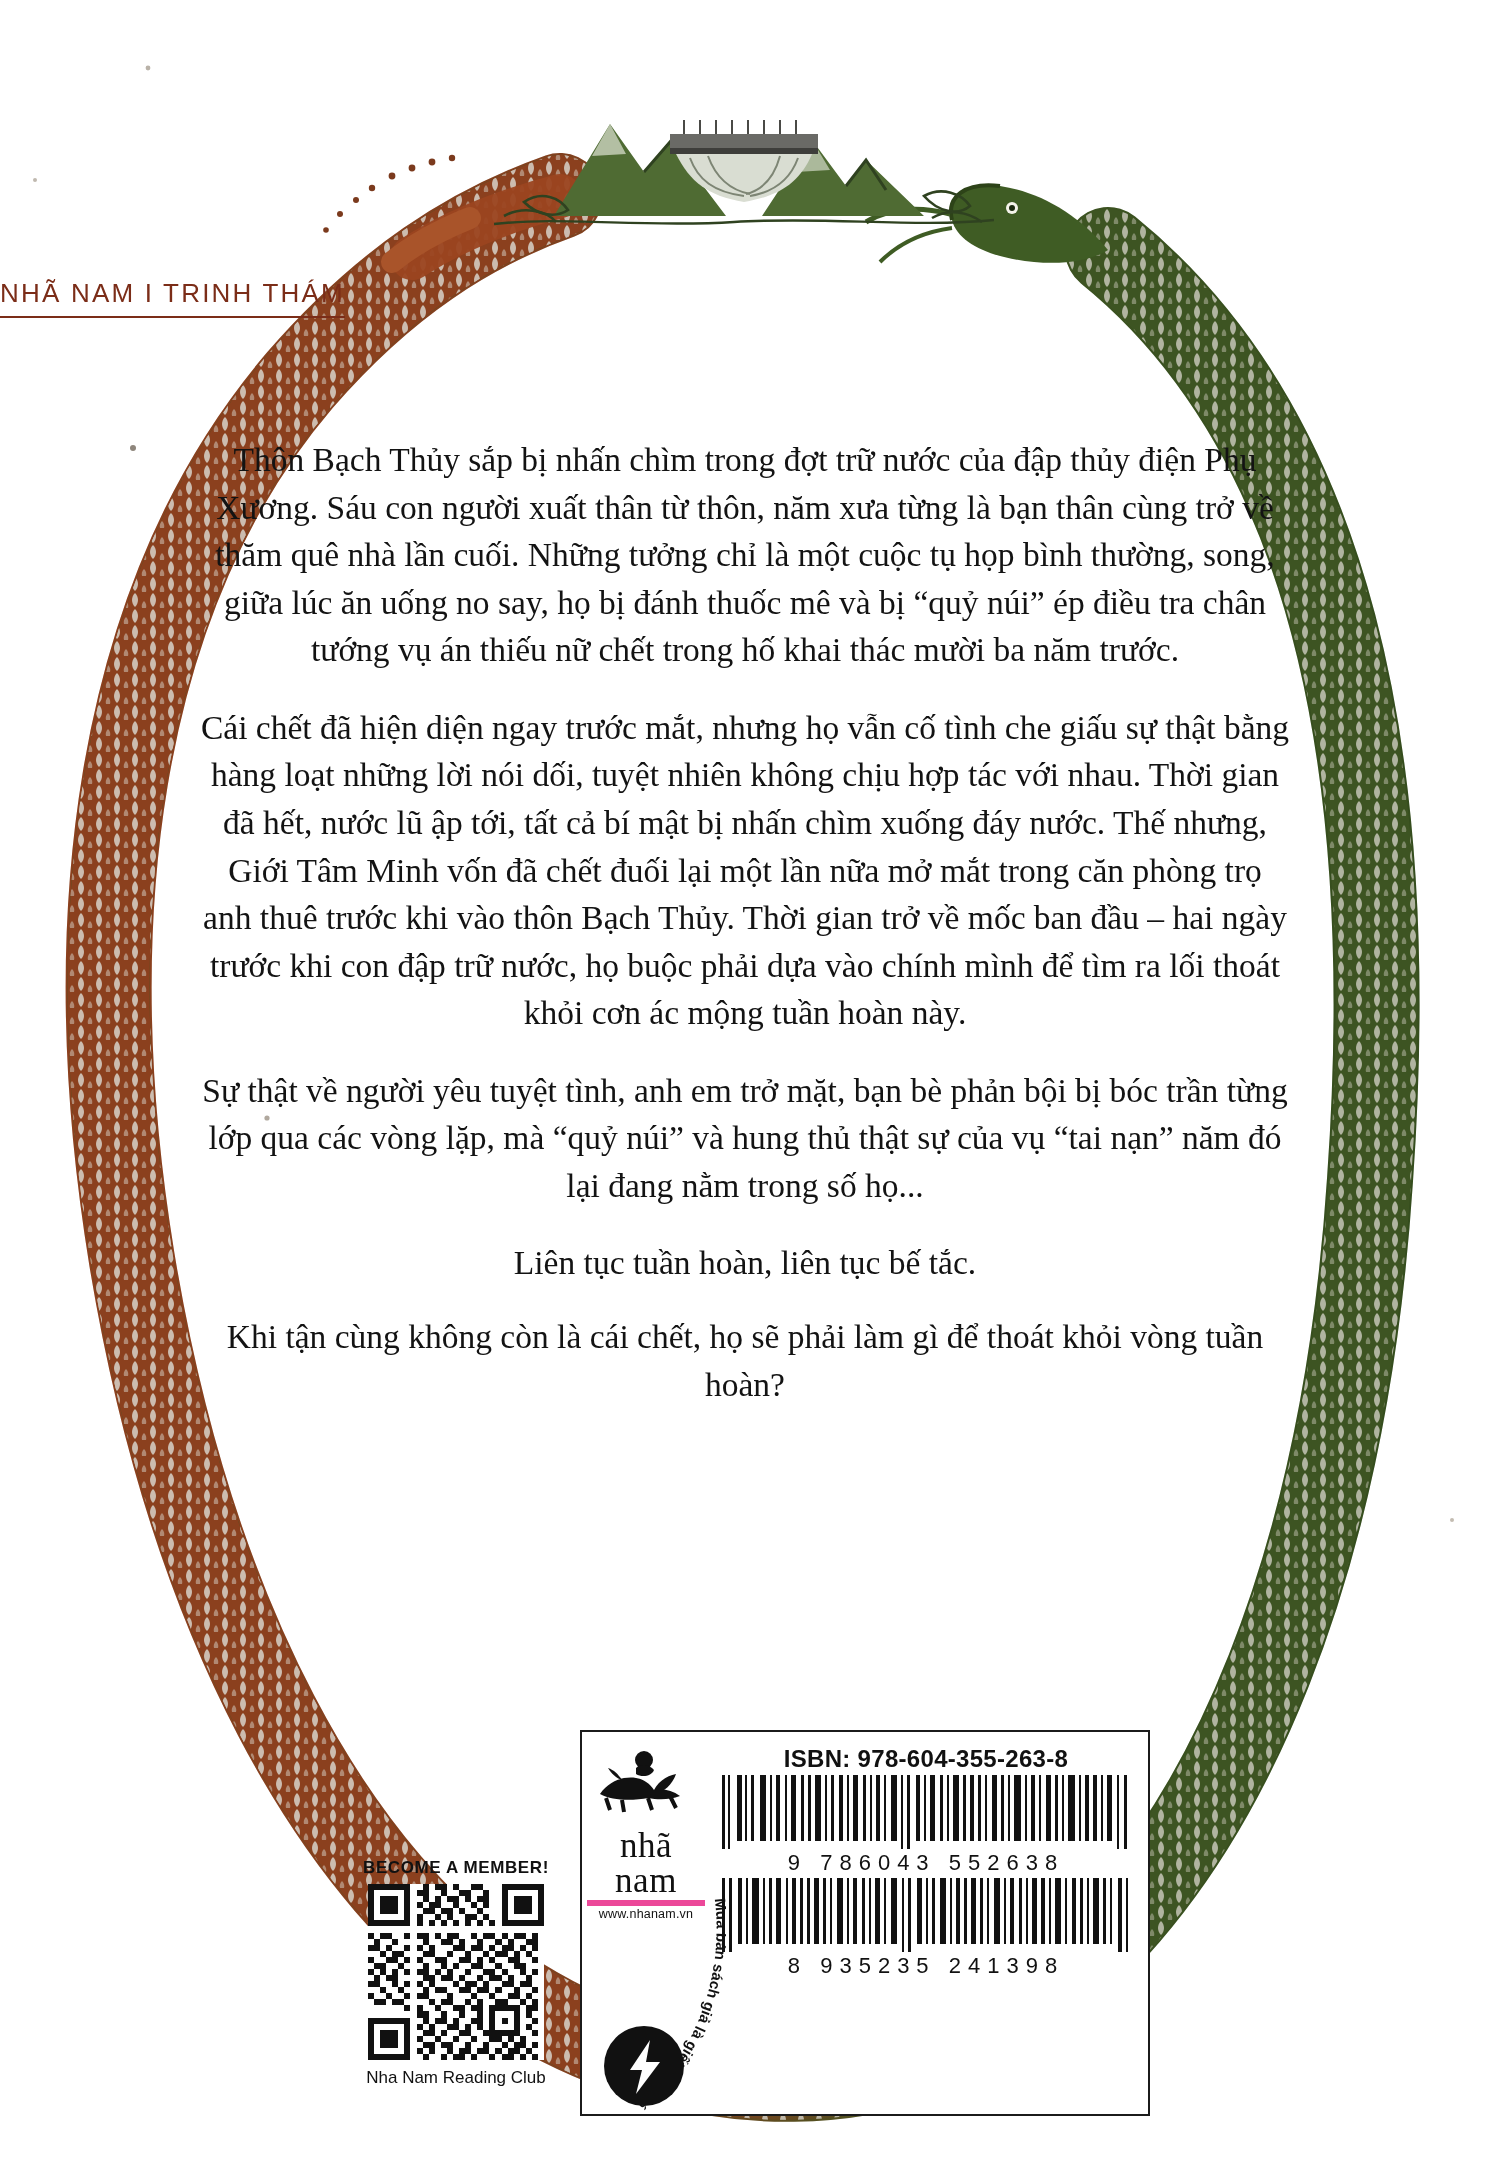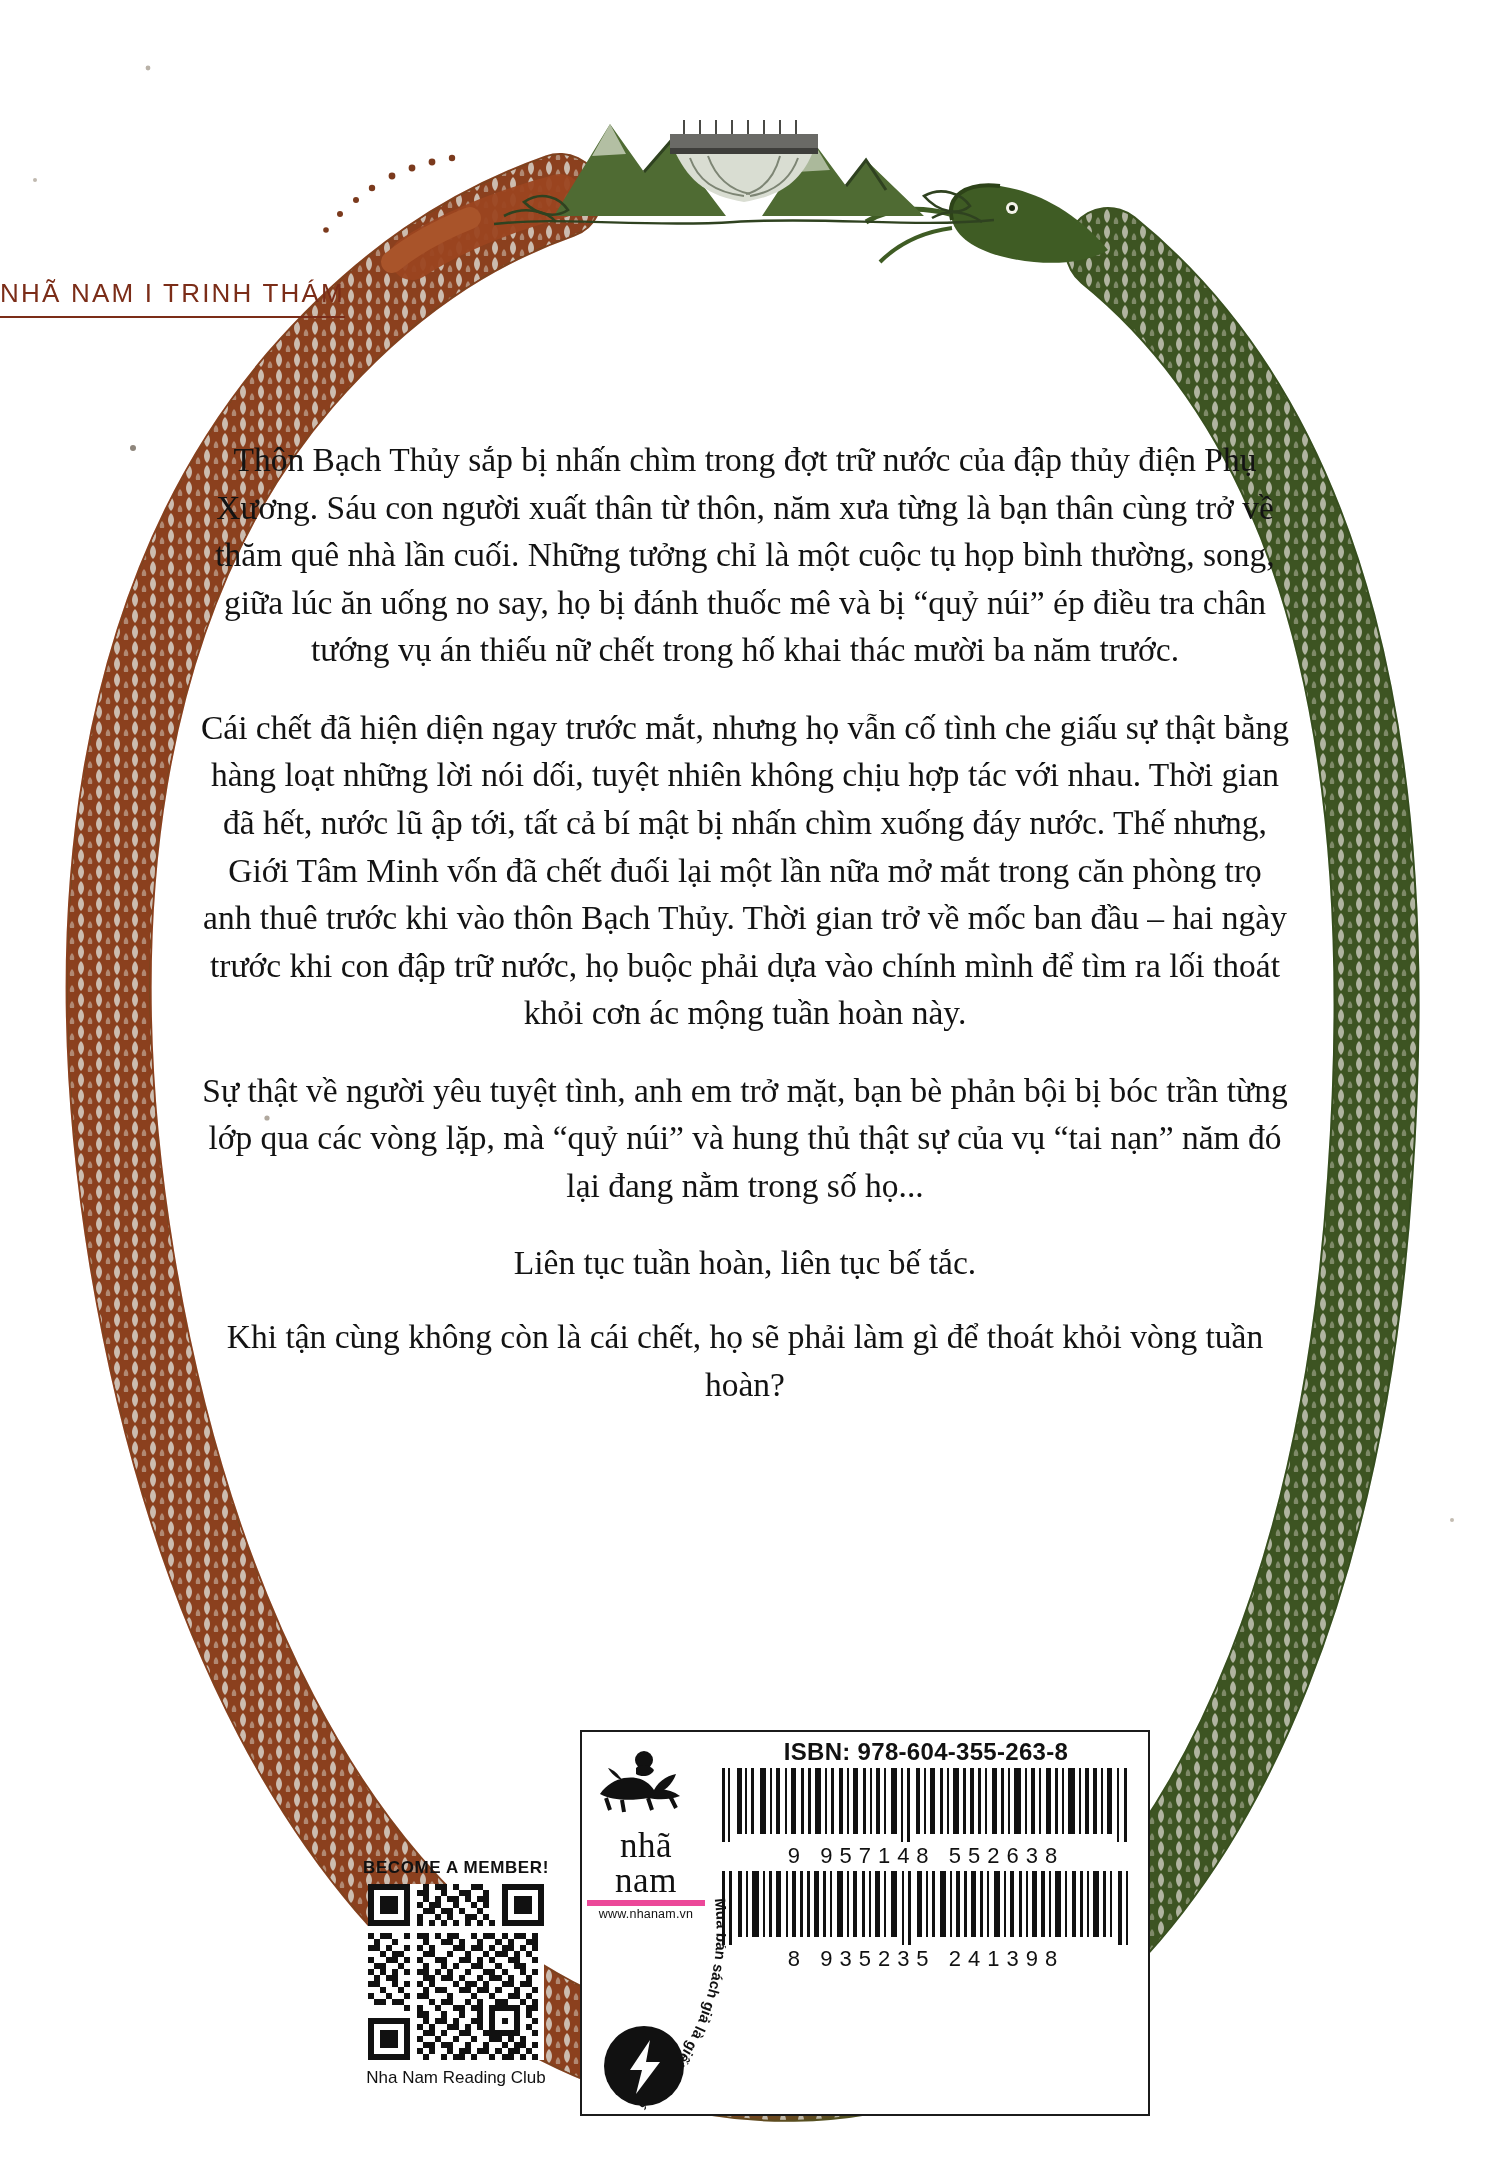--- a/index.html
+++ b/index.html
@@ -86,21 +86,21 @@
   .panel-left {
     width: 128px;
     border-right: 0;
     box-sizing: border-box;
     padding: 6px 0 0 0;
     position: relative;
   }
   .panel-right {
     flex: 1;
     box-sizing: border-box;
-    padding: 4px 14px 10px 8px;
+    padding: 11px 14px 10px 8px;
     display: flex;
     flex-direction: column;
   }
 
   
   .logo-box {
     width: 118px;
     margin: 4px auto 0 auto;
     text-align: center;
   }
@@ -503,21 +503,21 @@
         <rect x="337" y="0" width="6" height="66"></rect>
           <rect x="347" y="0" width="2" height="66"></rect>
         <rect x="353" y="0" width="4" height="66"></rect>
           <rect x="361" y="0" width="3" height="66"></rect>
         <rect x="368" y="0" width="2" height="66"></rect>
           <rect x="374" y="0" width="5" height="66"></rect>
         <rect x="384" y="0" width="2" height="74"></rect>
           <rect x="390" y="0" width="3" height="74"></rect>
       </g>
     </svg>
-    <div class="bc-digits">9 957148 552638</div>
+    <div class="bc-digits">9 786043 552638</div>
 
 
     <div class="bc2-wrap">
       <svg class="bc" viewBox="0 0 400 74" preserveAspectRatio="none" shape-rendering="crispEdges" xmlns="http://www.w3.org/2000/svg">
         <rect width="400" height="74" fill="#fff"></rect>
         <g fill="#111">
           <rect x="4" y="0" width="3" height="74"></rect>
             <rect x="11" y="0" width="2" height="74"></rect>
           <rect x="19" y="0" width="4" height="66"></rect>
             <rect x="27" y="0" width="2" height="66"></rect>

